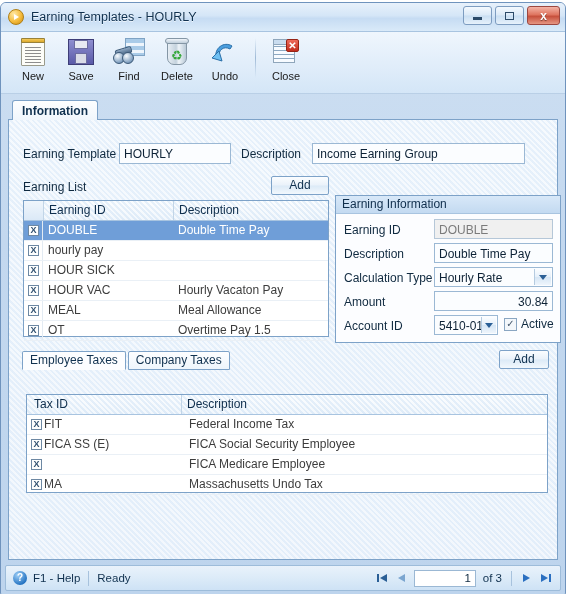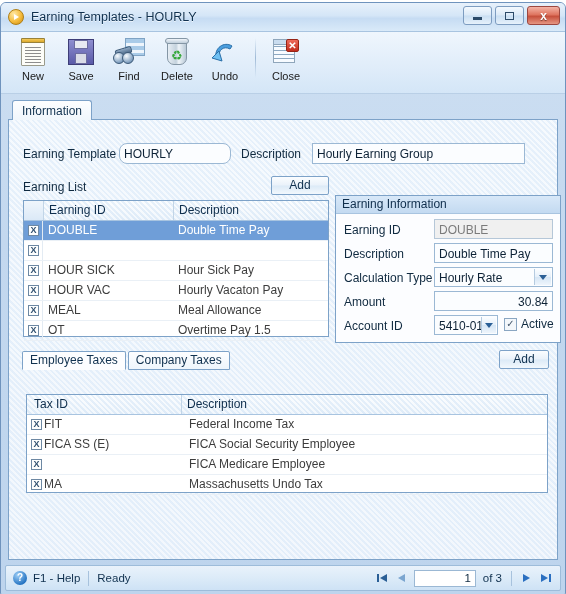--- a/index.html
+++ b/index.html
@@ -183,20 +183,21 @@
   #client {
     flex: 1 1 auto;
     margin: 6px 7px 0 7px;
     position: relative;
   }
   #tabstrip {
     height: 20px;
     display: flex; align-items: flex-end;
     position: relative; z-index: 2;
     padding-left: 4px;
+    font-weight: bold;
   }
   .tab-top {
     height: 20px; box-sizing: border-box;
     padding: 2px 9px 0 9px;
     font-size: 12px; color: #10314f;
     background: linear-gradient(180deg,#fdfeff 0%,#f0f6fc 100%);
     border: 1px solid #7da2c8; border-bottom: none;
     border-radius: 3px 3px 0 0;
     line-height: 16px;
   }
@@ -421,23 +422,23 @@
 
   <div id="client">
 
     <div id="tabstrip">
       <div class="tab-top">Information</div>
     </div>
 
     <div id="tabpage">
 
       <div class="lbl" style="position:absolute;left:14px;top:27px;">Earning Template</div>
-      <div class="field" style="position:absolute;left:110px;top:23px;width:112px;height:21px;border-radius:8px;">HOURLY</div>
+      <div class="field" style="position:absolute;left:110px;top:23px;width:112px;height:21px;">HOURLY</div>
       <div class="lbl" style="position:absolute;left:232px;top:27px;">Description</div>
-      <div class="field" style="position:absolute;left:303px;top:23px;width:213px;height:21px;">Hourly Earning Group</div>
+      <div class="field" style="position:absolute;left:303px;top:23px;width:213px;height:21px;">Income Earning Group</div>
 
       <div class="lbl" style="position:absolute;left:14px;top:60px;">Earning List</div>
       <div class="btn" style="position:absolute;left:262px;top:56px;width:58px;height:19px;">Add</div>
 
       <div class="grid" style="left:14px;top:80px;width:306px;height:137px;">
         <div class="grid-head">
           <div class="gridhead-corner"></div>
           <div class="gh sep" style="width:130px;flex:0 0 130px;">Earning ID</div>
           <div class="gh" style="flex:1 1 auto;">Description</div>
         </div>
@@ -446,27 +447,27 @@
               <div class="rowidx">
                 <div class="xbox">X</div>
               </div>
               <div class="gc" style="width: 130px; flex: 0 0 130px;">DOUBLE</div>
               <div class="gc" style="flex: 1 1 auto;">Double Time Pay</div>
             </div>
             <div class="grid-row">
               <div class="rowidx">
                 <div class="xbox">X</div>
               </div>
+              <div class="gc" style="flex: 1 1 auto;">hourly pay</div>
             </div>
             <div class="grid-row">
               <div class="rowidx">
                 <div class="xbox">X</div>
               </div>
               <div class="gc" style="width: 130px; flex: 0 0 130px;">HOUR SICK</div>
-              <div class="gc" style="flex: 1 1 auto;">Hour Sick Pay</div>
             </div>
             <div class="grid-row">
               <div class="rowidx">
                 <div class="xbox">X</div>
               </div>
               <div class="gc" style="width: 130px; flex: 0 0 130px;">HOUR VAC</div>
               <div class="gc" style="flex: 1 1 auto;">Hourly Vacaton Pay</div>
             </div>
             <div class="grid-row">
               <div class="rowidx">

